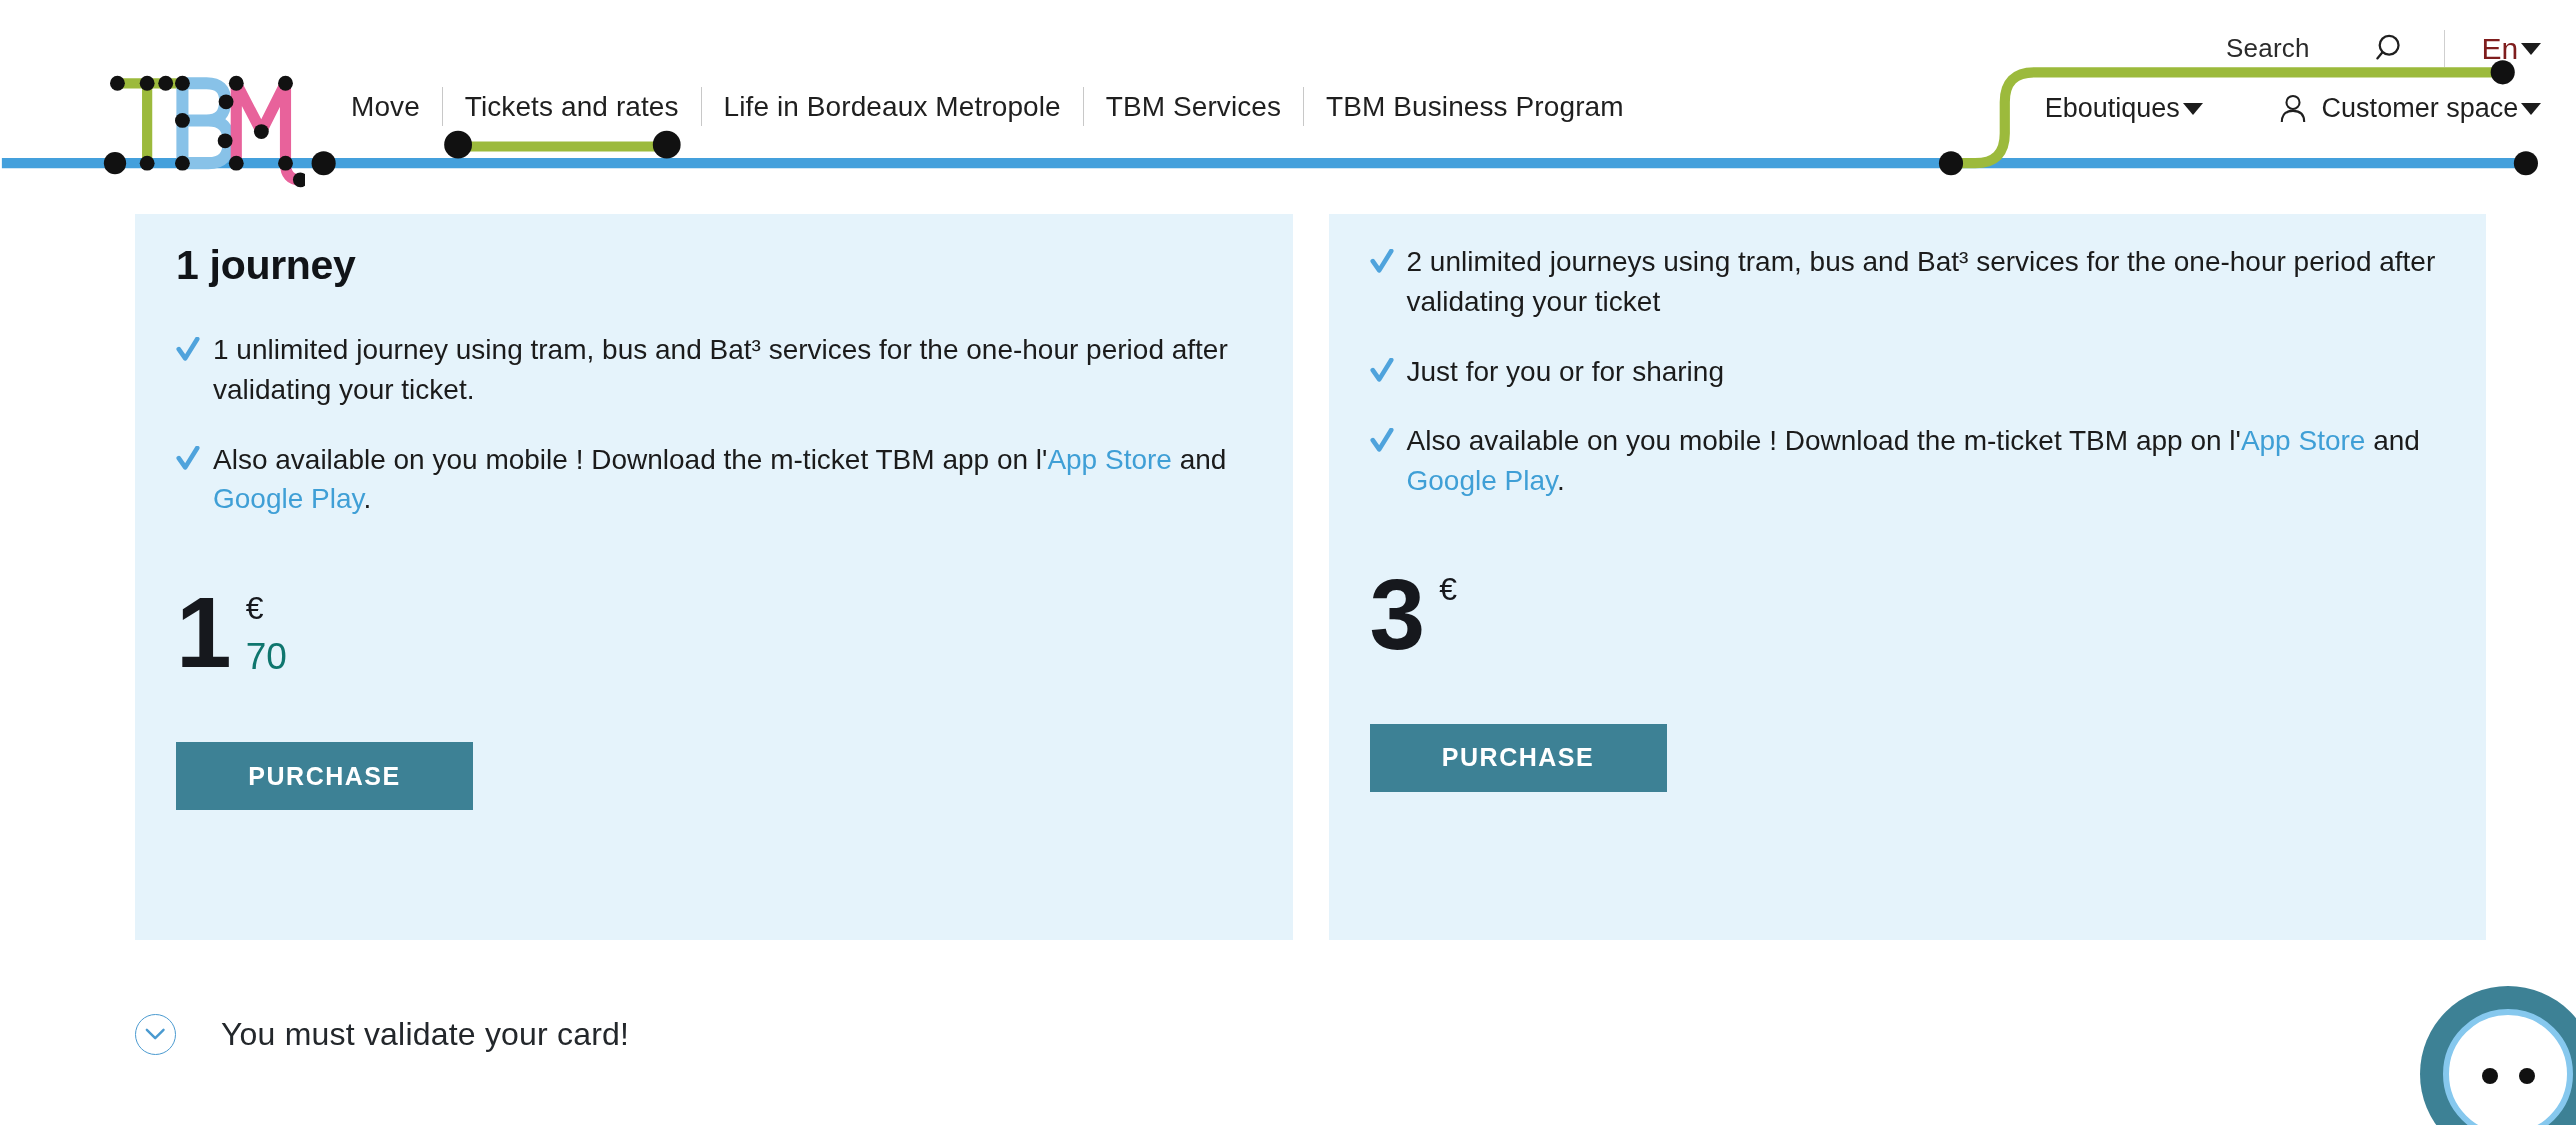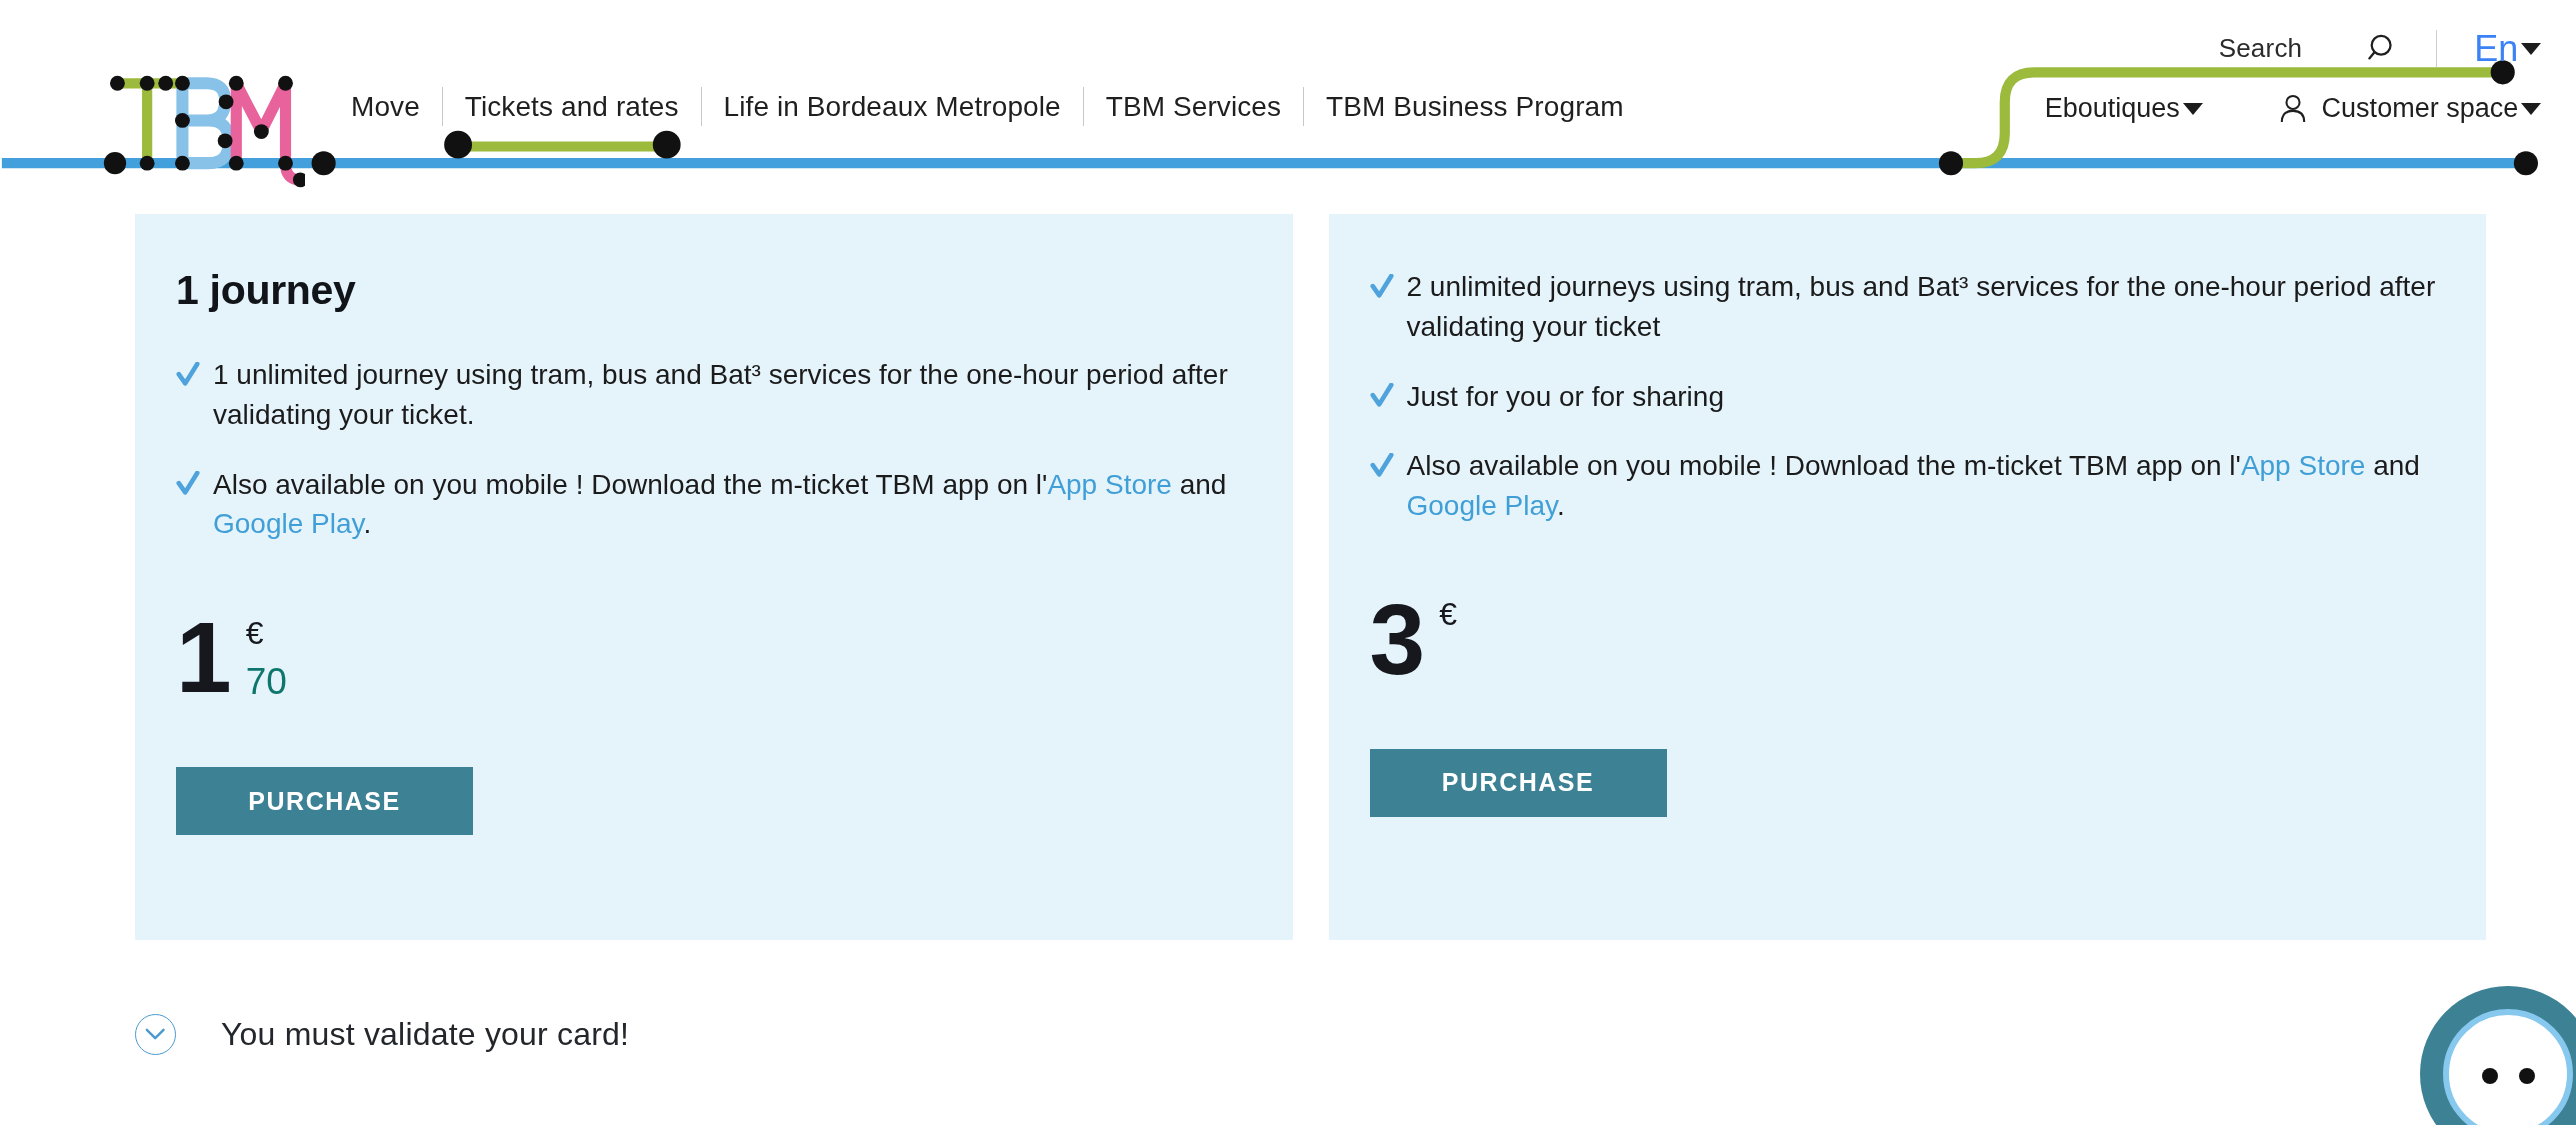--- a/index.html
+++ b/index.html
@@ -34,21 +34,21 @@
     margin-right: 37px;
     display: flex; align-items: center; justify-content: center;
   }
   .vert-sep {
     width: 0.9px; height: 37px;
     background: #cfcfcf;
     margin-right: 37px;
   }
   .lang-wrap {
     display: flex; align-items: center;
-    font-size: 36px; color: #3b82f6;
+    font-size: 30px; color: #7f1d1d;
   }
   .caret {
     width: 0; height: 0;
     border-left: 10.2px solid transparent;
     border-right: 10.2px solid transparent;
     border-top: 12px solid #1c1c1c;
     margin-left: 2.8px;
   }
 
   
@@ -112,21 +112,21 @@
   .cards {
     position: absolute;
     left: 135px; top: 214px;
     width: 2351px;
     display: flex;
     gap: 36px;
   }
   .card {
     background: #e5f3fb;
     width: 1159px;
-    padding: 53px 41px 41px 41px;
+    padding: 28px 41px 41px 41px;
     position: relative;
     min-height: 726px;
   }
   .card-title {
     font-size: 41px;
     font-weight: bold;
     color: #111418;
     letter-spacing: -0.3px;
     margin-bottom: 41px;
   }

